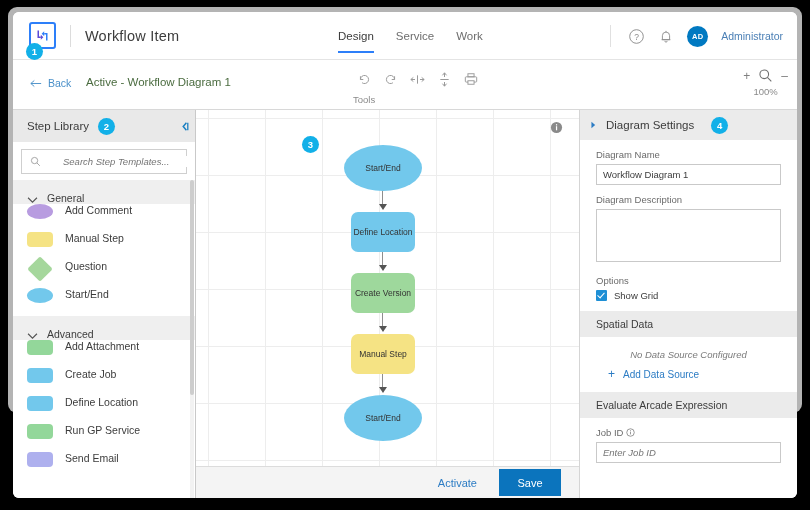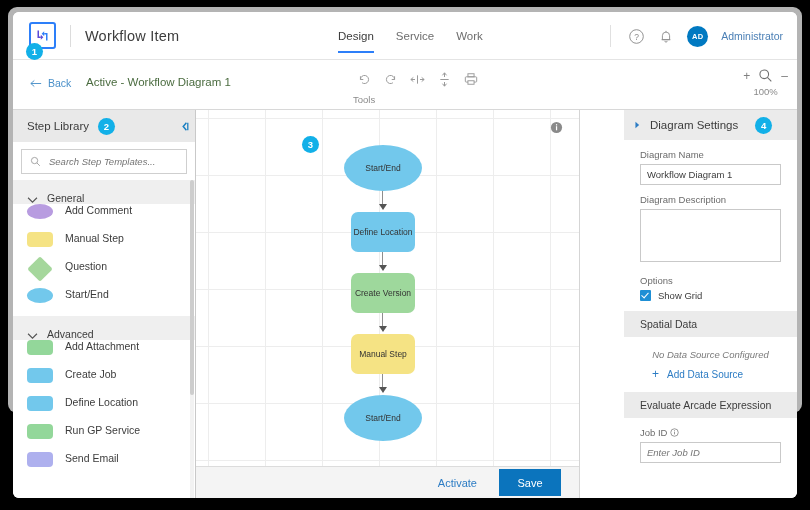--- a/index.html
+++ b/index.html
@@ -132,21 +132,21 @@
     display: flex; align-items: center; justify-content: center;
   }
   .badge-inline { margin-left: 9px; }
   .collapse-arrow {
     position: absolute; right: 4px; top: 11px;
     cursor: pointer; display: flex;
   }
   .search-wrap { padding: 7px 8px 6px 8px; }
   .search-box {
     height: 25px; border: 1px solid #cfcfcf; background: #fff;
-    display: flex; align-items: center; gap: 8px; padding: 0 8px;
+    display: flex; align-items: center; gap: 22px; padding: 0 8px;
   }
   .search-input {
     border: none; outline: none; flex: 1;
     font-size: 9.5px; color: #9a9a9a;
     font-family: "Liberation Sans", sans-serif;
     font-style: italic;
   }
   .section-head {
     height: 24px; background: #efefef;
     display: flex; align-items: flex-end; gap: 9px;
@@ -234,21 +234,20 @@
     font-family: "Liberation Sans", sans-serif;
   }
 
   
   .settings-panel {
     position: absolute; left: 566px; top: 98px;
     width: 218px; height: 388px;
     background: #fff;
     border-left: 1px solid #d5d5d5;
     overflow: hidden;
-    padding-left: 44px;
   }
   .settings-head {
     height: 30px; background: #ebebeb;
     display: flex; align-items: center; padding-left: 9px; gap: 8px;
   }
   .expand-arrow { cursor: pointer; display: flex; }
   .settings-head-title { font-size: 11.5px; color: #3c3c3c; }
   .field-block { padding: 9px 16px 0 16px; }
   .field-label { font-size: 9.5px; color: #6b6b6b; margin-bottom: 4px; }
   .field-input {

